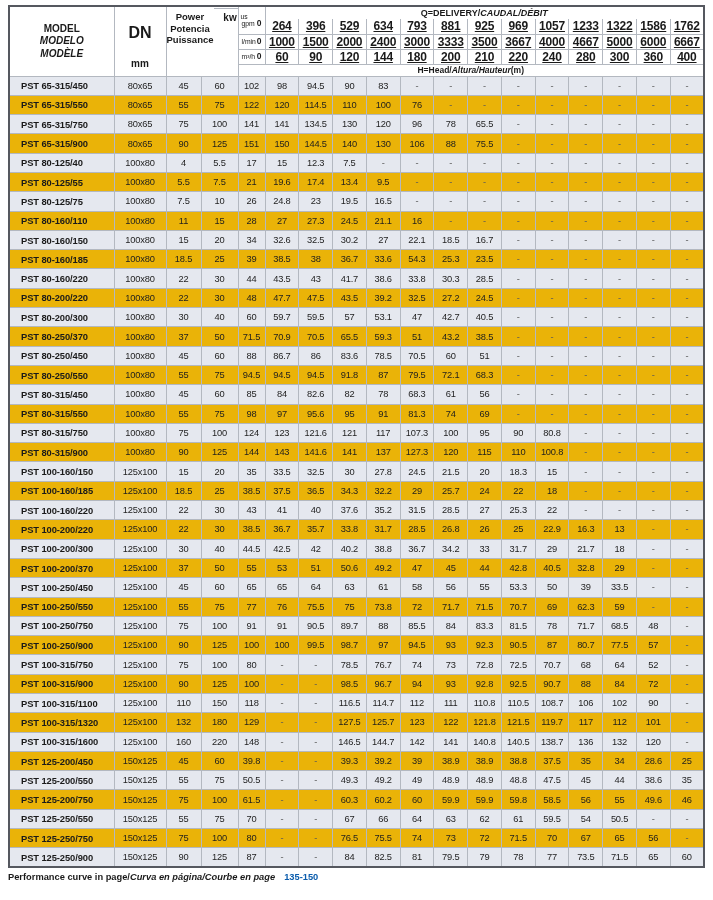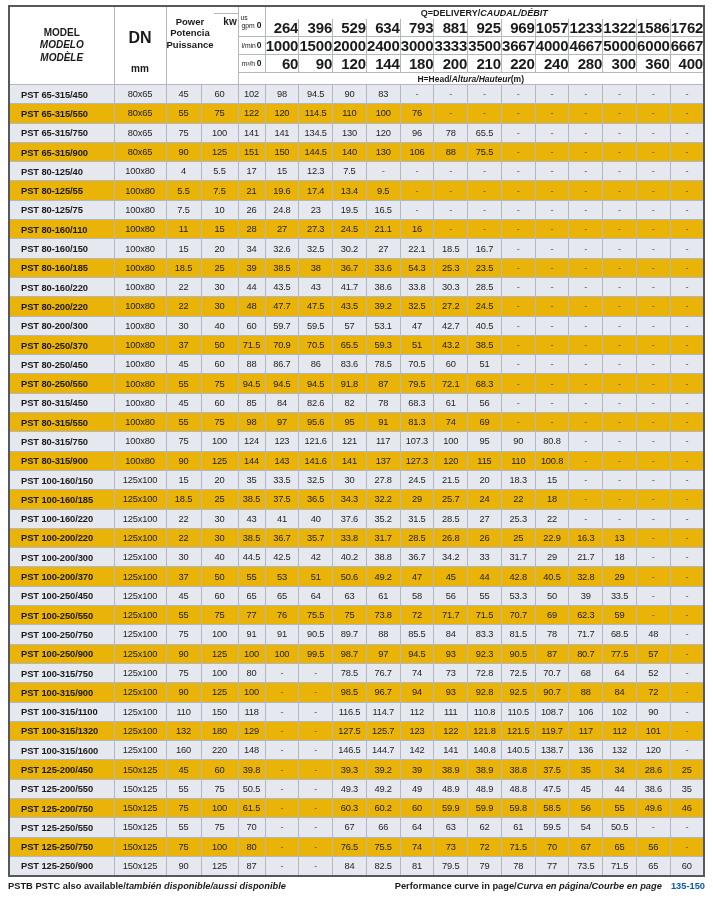--- a/index.html
+++ b/index.html
@@ -37,21 +37,21 @@
   .plabels .it { }
   .punits { display:flex; height:17px; border-top:1px solid #b3b8c0; align-items:center; }
   .punit-kw { width:34px; border-right:1px solid #b3b8c0; font-size:10px; height:100%; display:flex; align-items:center; justify-content:center; }
   .punit-hp { flex:1; font-size:10px; height:100%; display:flex; align-items:center; justify-content:center; }
   .qlabel { text-align:center; font-weight:bold; font-size:9px; border-bottom:0; letter-spacing:0; }
   .qlabel .it { font-style:italic; }
   tr.r2 td { border-top:0; }
   .unitcell { font-size:6.8px; line-height:7.5px; padding:0 2px; }
   .unitcell .zero { font-size:8.5px; font-weight:bold; }
   .u-flex { display:flex; justify-content:space-between; align-items:center; padding:0 1px; }
-  .hv { text-align:right; font-weight:bold; font-size:15px; letter-spacing:-0.2px; }
+  .hv { text-align:center; font-weight:bold; font-size:12px; letter-spacing:-0.2px;text-decoration:underline; }
   .hlabel { text-align:center; font-size:8.5px; font-weight:bold; }
   .hlabel .it { font-style:italic; }
 
   
   tbody tr { height:19.3px; background:#eab308; }
   tbody tr.shade { background:#e5e8ef; }
   tbody tr.gbreak td { border-top:1.5px solid #55585f; }
   tbody td.m { font-weight:bold; font-size:9.4px; padding-left:11px; letter-spacing:-0.1px; }
   tbody td.c { text-align:center; font-size:9.3px; color:#1e1e1e; letter-spacing:-0.2px; }
   tbody td.dash { color:#5a5a5a; }
@@ -1006,21 +1006,18 @@
           <td class="c">77</td>
           <td class="c">73.5</td>
           <td class="c">71.5</td>
           <td class="c">65</td>
           <td class="c">60</td>
         </tr>
       </tbody>
   </table>
 
   <div class="footer">
-    <div class="f-left">
-      <span>PSTB PSTC also available/</span><span class="it">también disponible/aussi disponible</span>
-    </div>
     <div class="f-right">
       <span>Performance curve in page/</span><span class="it">Curva en página/Courbe en page</span><span class="pages">135-150</span>
     </div>
   </div>
 
 </div>
 
 </body></html>

